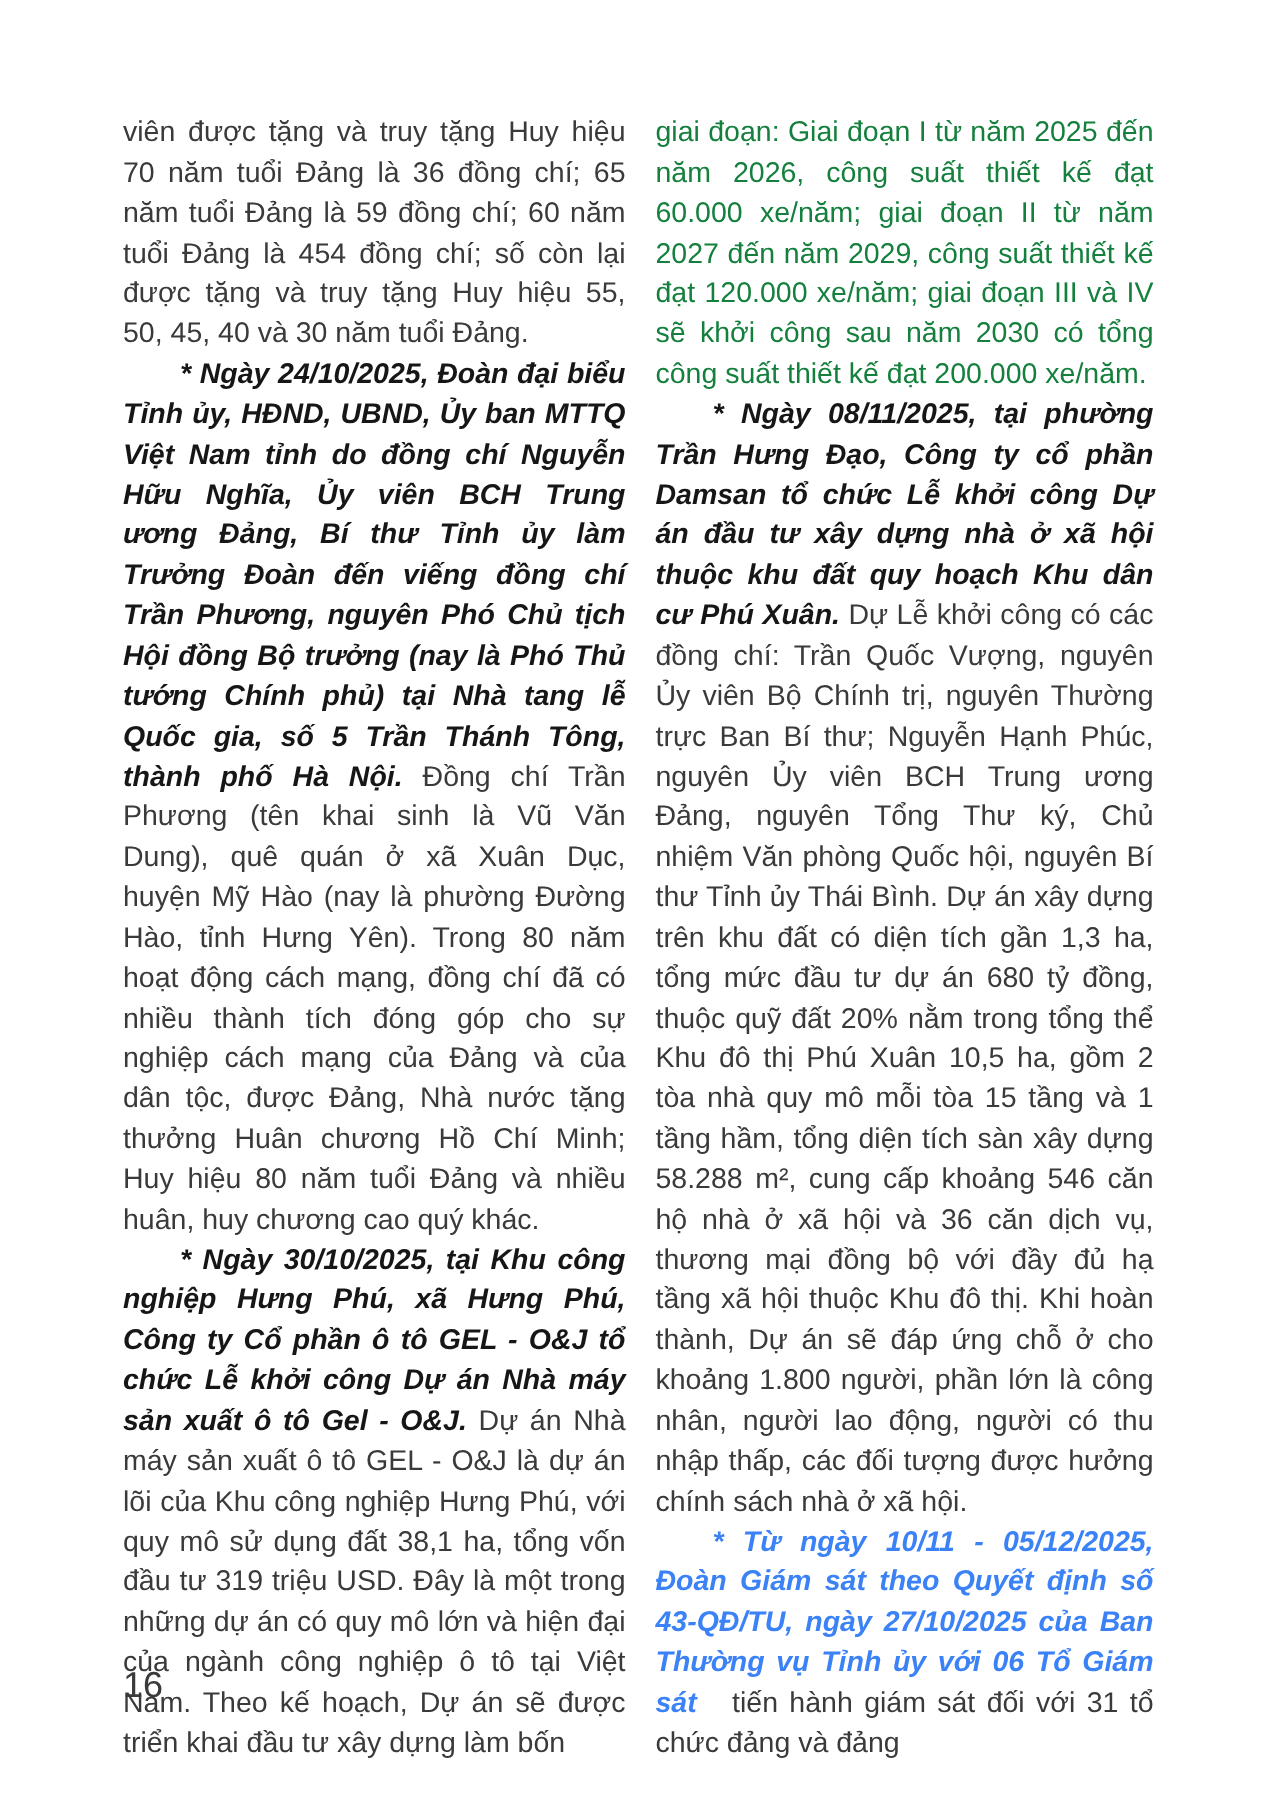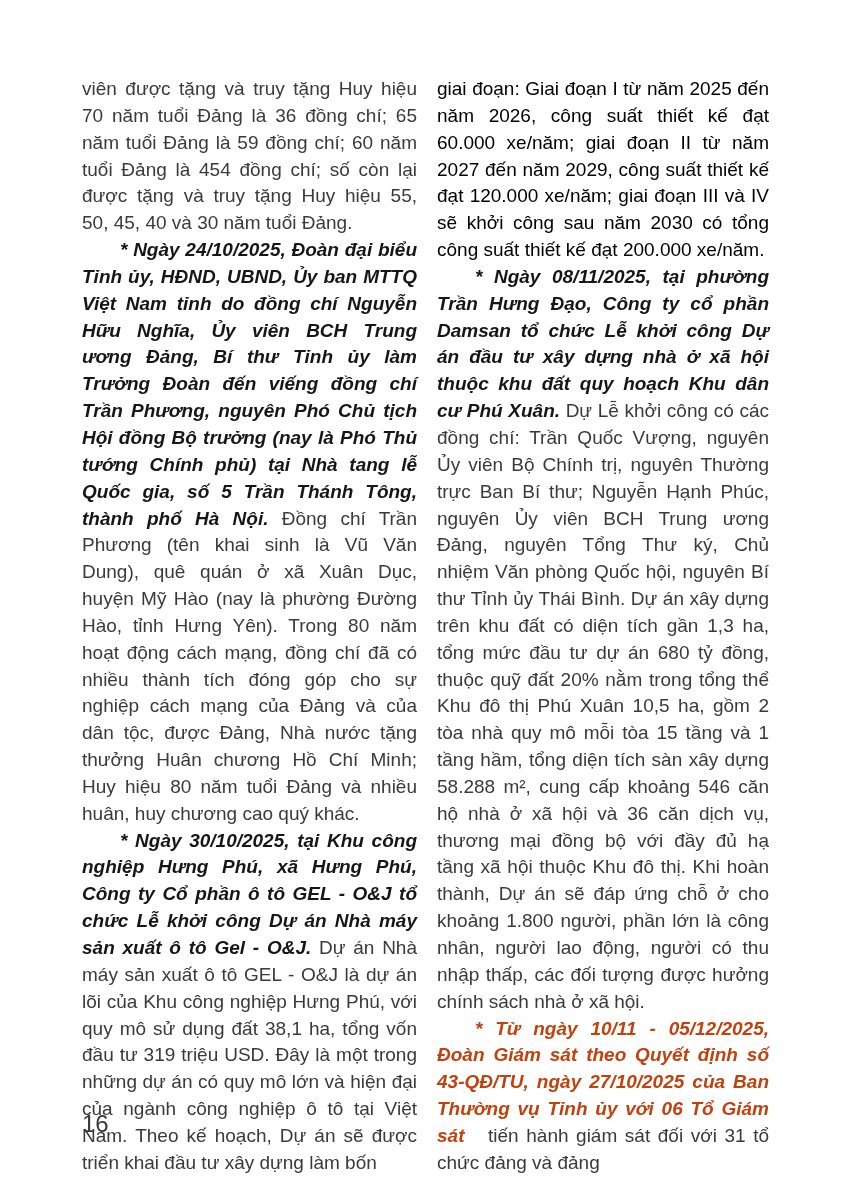--- a/index.html
+++ b/index.html
@@ -52,18 +52,18 @@
 </head>
 <body>
 
 <div class="page">
   <div class="col col-left">
       <p class="para"><span class="run" style="color: rgb(58, 58, 58);">viên được tặng và truy tặng Huy hiệu 70 năm tuổi Đảng là 36 đồng chí; 65 năm tuổi Đảng là 59 đồng chí; 60 năm tuổi Đảng là 454 đồng chí; số còn lại được tặng và truy tặng Huy hiệu 55, 50, 45, 40 và 30 năm tuổi Đảng.</span></p>
       <p class="para indent"><span class="run em" style="color: rgb(22, 22, 22);">* Ngày 24/10/2025, Đoàn đại biểu Tỉnh ủy, HĐND, UBND, Ủy ban MTTQ Việt Nam tỉnh do đồng chí Nguyễn Hữu Nghĩa, Ủy viên BCH Trung ương Đảng, Bí thư Tỉnh ủy làm Trưởng Đoàn đến viếng đồng chí Trần Phương, nguyên Phó Chủ tịch Hội đồng Bộ trưởng (nay là Phó Thủ tướng Chính phủ) tại Nhà tang lễ Quốc gia, số 5 Trần Thánh Tông, thành phố Hà Nội.</span><span class="run" style="color: rgb(58, 58, 58);"> Đồng chí Trần Phương (tên khai sinh là Vũ Văn Dung), quê quán ở xã Xuân Dục, huyện Mỹ Hào (nay là phường Đường Hào, tỉnh Hưng Yên). Trong 80 năm hoạt động cách mạng, đồng chí đã có nhiều thành tích đóng góp cho sự nghiệp cách mạng của Đảng và của dân tộc, được Đảng, Nhà nước tặng thưởng Huân chương Hồ Chí Minh; Huy hiệu 80 năm tuổi Đảng và nhiều huân, huy chương cao quý khác.</span></p>
       <p class="para indent"><span class="run em" style="color: rgb(22, 22, 22);">* Ngày 30/10/2025, tại Khu công nghiệp Hưng Phú, xã Hưng Phú, Công ty Cổ phần ô tô GEL - O&amp;J tổ chức Lễ khởi công Dự án Nhà máy sản xuất ô tô Gel - O&amp;J.</span><span class="run" style="color: rgb(58, 58, 58);"> Dự án Nhà máy sản xuất ô tô GEL - O&amp;J là dự án lõi của Khu công nghiệp Hưng Phú, với quy mô sử dụng đất 38,1 ha, tổng vốn đầu tư 319 triệu USD. Đây là một trong những dự án có quy mô lớn và hiện đại của ngành công nghiệp ô tô tại Việt Nam. Theo kế hoạch, Dự án sẽ được triển khai đầu tư xây dựng làm bốn</span></p>
     </div>
   <div class="col col-right">
-      <p class="para"><span class="run" style="color: #000000;">giai đoạn: Giai đoạn I từ năm 2025 đến năm 2026, công suất thiết kế đạt 60.000 xe/năm; giai đoạn II từ năm 2027 đến năm 2029, công suất thiết kế đạt 120.000 xe/năm; giai đoạn III và IV sẽ khởi công sau năm 2030 có tổng công suất thiết kế đạt 200.000 xe/năm.</span></p>
+      <p class="para"><span class="run" style="color: #15803d;">giai đoạn: Giai đoạn I từ năm 2025 đến năm 2026, công suất thiết kế đạt 60.000 xe/năm; giai đoạn II từ năm 2027 đến năm 2029, công suất thiết kế đạt 120.000 xe/năm; giai đoạn III và IV sẽ khởi công sau năm 2030 có tổng công suất thiết kế đạt 200.000 xe/năm.</span></p>
       <p class="para indent"><span class="run em" style="color: rgb(22, 22, 22);">* Ngày 08/11/2025, tại phường Trần Hưng Đạo, Công ty cổ phần Damsan tổ chức Lễ khởi công Dự án đầu tư xây dựng nhà ở xã hội thuộc khu đất quy hoạch Khu dân cư Phú Xuân.</span><span class="run" style="color: rgb(58, 58, 58);"> Dự Lễ khởi công có các đồng chí: Trần Quốc Vượng, nguyên Ủy viên Bộ Chính trị, nguyên Thường trực Ban Bí thư; Nguyễn Hạnh Phúc, nguyên Ủy viên BCH Trung ương Đảng, nguyên Tổng Thư ký, Chủ nhiệm Văn phòng Quốc hội, nguyên Bí thư Tỉnh ủy Thái Bình. Dự án xây dựng trên khu đất có diện tích gần 1,3 ha, tổng mức đầu tư dự án 680 tỷ đồng, thuộc quỹ đất 20% nằm trong tổng thể Khu đô thị Phú Xuân 10,5 ha, gồm 2 tòa nhà quy mô mỗi tòa 15 tầng và 1 tầng hầm, tổng diện tích sàn xây dựng 58.288 m², cung cấp khoảng 546 căn hộ nhà ở xã hội và 36 căn dịch vụ, thương mại đồng bộ với đầy đủ hạ tầng xã hội thuộc Khu đô thị. Khi hoàn thành, Dự án sẽ đáp ứng chỗ ở cho khoảng 1.800 người, phần lớn là công nhân, người lao động, người có thu nhập thấp, các đối tượng được hưởng chính sách nhà ở xã hội.</span></p>
-      <p class="para indent"><span class="run em" style="color: #c2410c;">* Từ ngày 10/11 - 05/12/2025, Đoàn Giám sát theo Quyết định số 43-QĐ/TU, ngày 27/10/2025 của Ban Thường vụ Tỉnh ủy với 06 Tổ Giám sát</span><span class="run" style="color: rgb(58, 58, 58); margin-left: 16px;"> tiến hành giám sát đối với 31 tổ chức đảng và đảng</span></p>
+      <p class="para indent"><span class="run em" style="color: #3b82f6;">* Từ ngày 10/11 - 05/12/2025, Đoàn Giám sát theo Quyết định số 43-QĐ/TU, ngày 27/10/2025 của Ban Thường vụ Tỉnh ủy với 06 Tổ Giám sát</span><span class="run" style="color: rgb(58, 58, 58); margin-left: 16px;"> tiến hành giám sát đối với 31 tổ chức đảng và đảng</span></p>
     </div>
   <div class="page-number">16</div>
 </div>
 
 </body></html>

